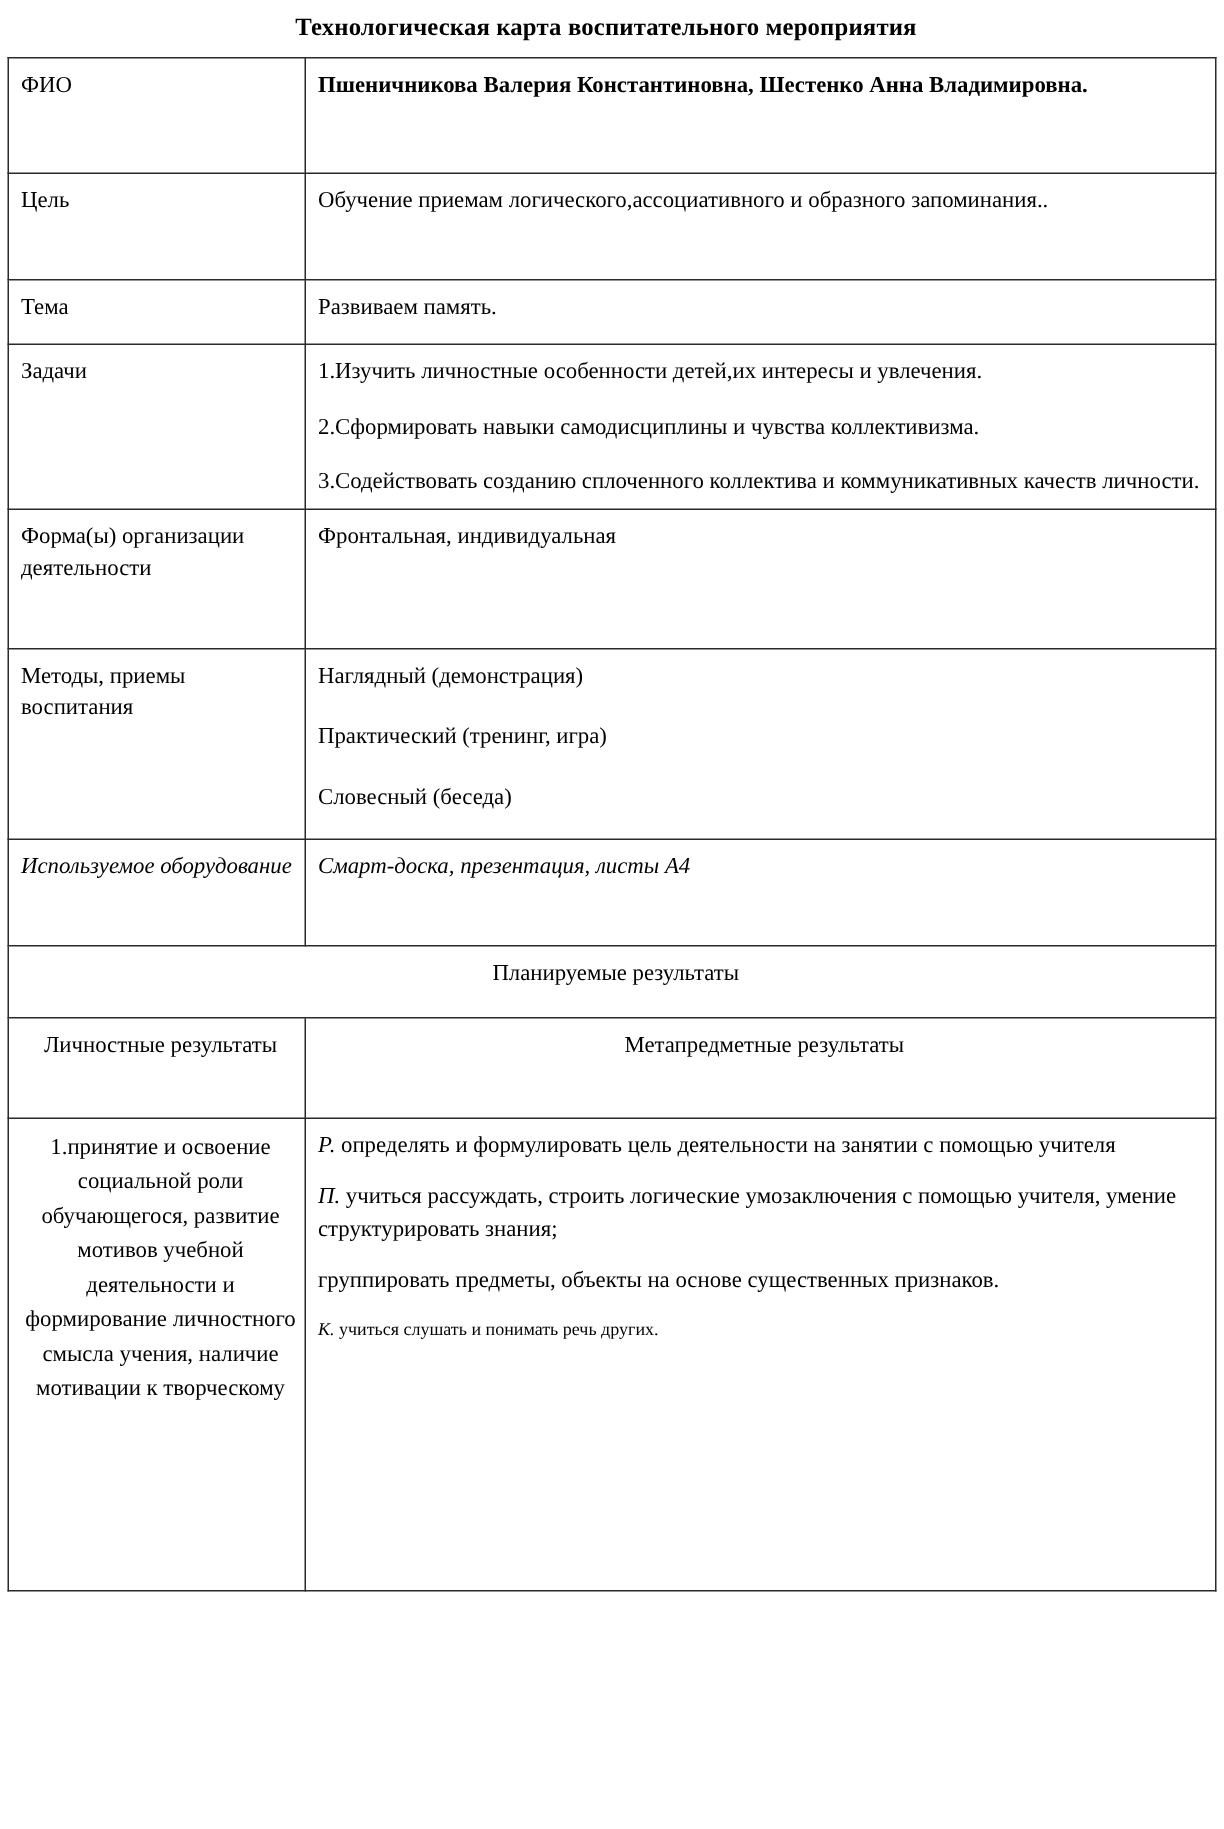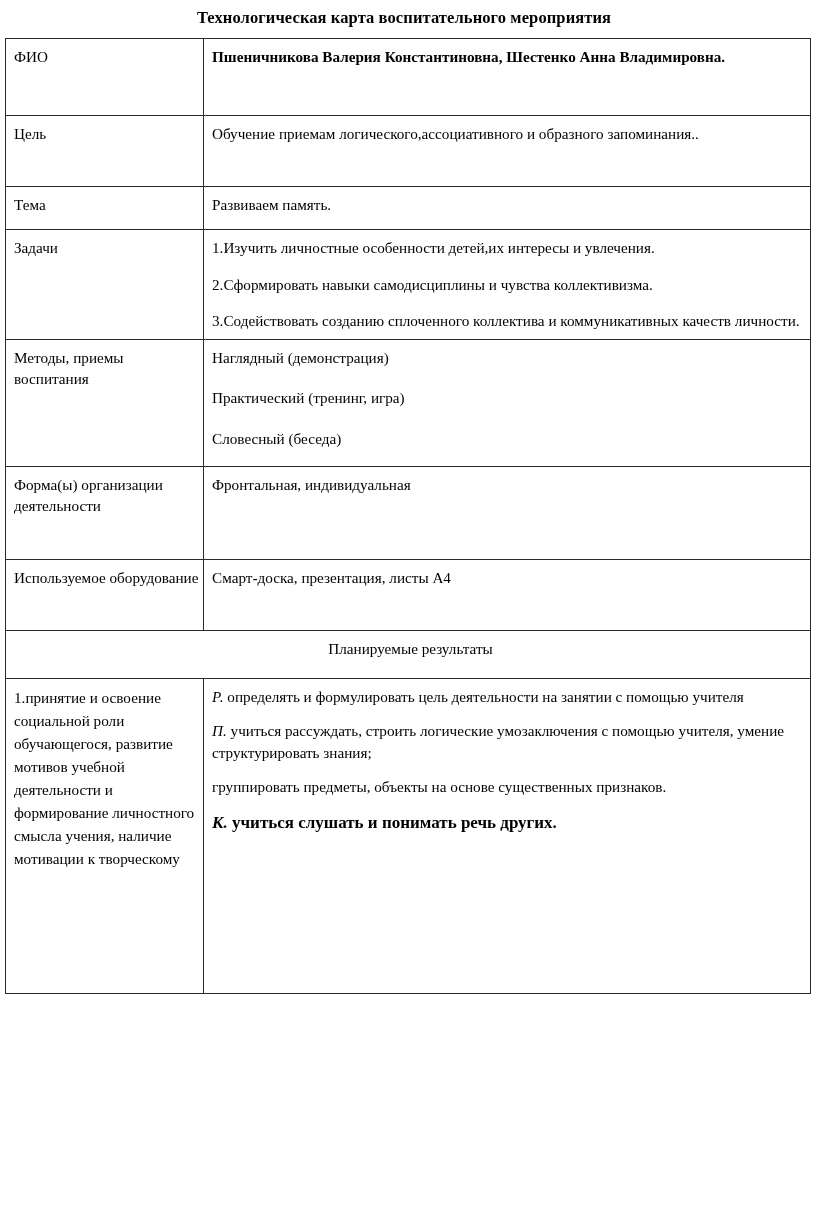--- a/index.html
+++ b/index.html
@@ -69,34 +69,34 @@
     margin: 0 0 19px 0;
   }
   .plain p:last-child { margin-bottom: 0; }
 
   .center-cell {
     text-align: center;
   }
 
   td.tall-form   { height: 78px; }
   td.tall-methods{ height: 112px; }
-  td.tall-equip  { height: 56px; }
+  td.tall-equip  { height: 56px; font-style: italic; }
   td.tall-banner { height: 33px; text-align: center; }
   td.tall-head2  { height: 52px; }
 
   .abbr { font-style: italic; }
 
   .big-line {
-    font-size: 17px;
-    font-weight: bold;
+    font-size: 12px;
   }
 
   .lp p {
     margin: 0;
     line-height: 1.52;
+    text-align: center;
   }
 
   .stack p {
     margin: 0 0 13px 0;
   }
   .stack p:last-child { margin-bottom: 0; }
 </style>
 </head>
 <body>
 
@@ -130,42 +130,46 @@
       <tr>
         <td class="label-cell">Задачи</td>
         <td class="just">
           <p>1.Изучить личностные особенности детей,их интересы и увлечения.</p>
           <p>2.Сформировать навыки самодисциплины и чувства коллективизма.</p>
           <p>3.Содействовать созданию сплоченного коллектива и коммуникативных качеств личности.</p>
         </td>
       </tr>
 
       <tr>
+        <td class="label-cell tall-form">Форма(ы) организации деятельности</td>
+        <td class="tall-form">Фронтальная, индивидуальная</td>
+      </tr>
+
+      <tr>
         <td class="label-cell tall-methods">Методы, приемы воспитания</td>
         <td class="plain tall-methods">
           <p>Наглядный (демонстрация)</p>
           <p>Практический (тренинг, игра)</p>
           <p>Словесный (беседа)</p>
         </td>
-      </tr>
-
-      <tr>
-        <td class="label-cell tall-form">Форма(ы) организации деятельности</td>
-        <td class="tall-form">Фронтальная, индивидуальная</td>
       </tr>
 
       <tr>
         <td class="label-cell tall-equip">Используемое оборудование</td>
         <td class="tall-equip">Смарт-доска, презентация, листы А4</td>
       </tr>
 
       <tr>
         <td class="center-cell tall-banner" colspan="2">Планируемые результаты</td>
       </tr>
 
+      <tr>
+        <td class="center-cell tall-head2">Личностные результаты</td>
+        <td class="center-cell tall-head2">Метапредметные результаты</td>
+      </tr>
 
       <tr>
         <td class="lp" style="height:300px">
           <p>1.принятие и освоение социальной роли обучающегося, развитие мотивов учебной деятельности и формирование личностного смысла учения, наличие мотивации к творческому</p>
         </td>
         <td class="stack">
           <p>
             <span class="abbr">Р.</span><span> определять и формулировать цель деятельности на занятии с помощью учителя</span>
           </p>
           <p>

